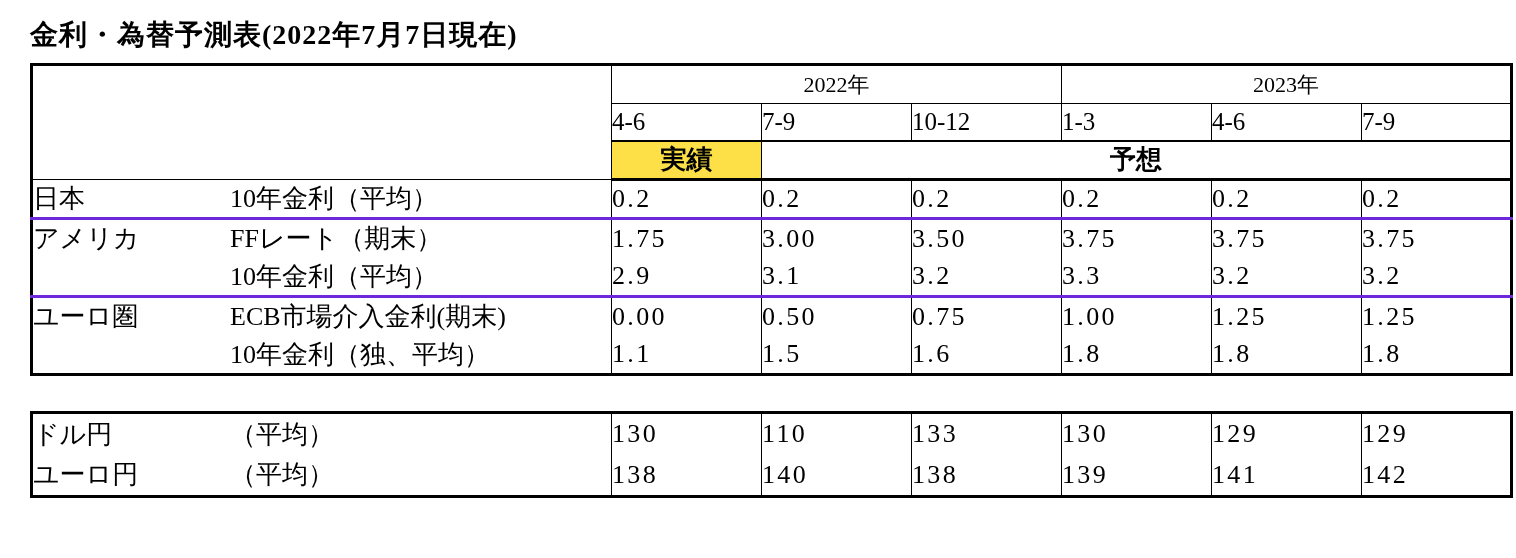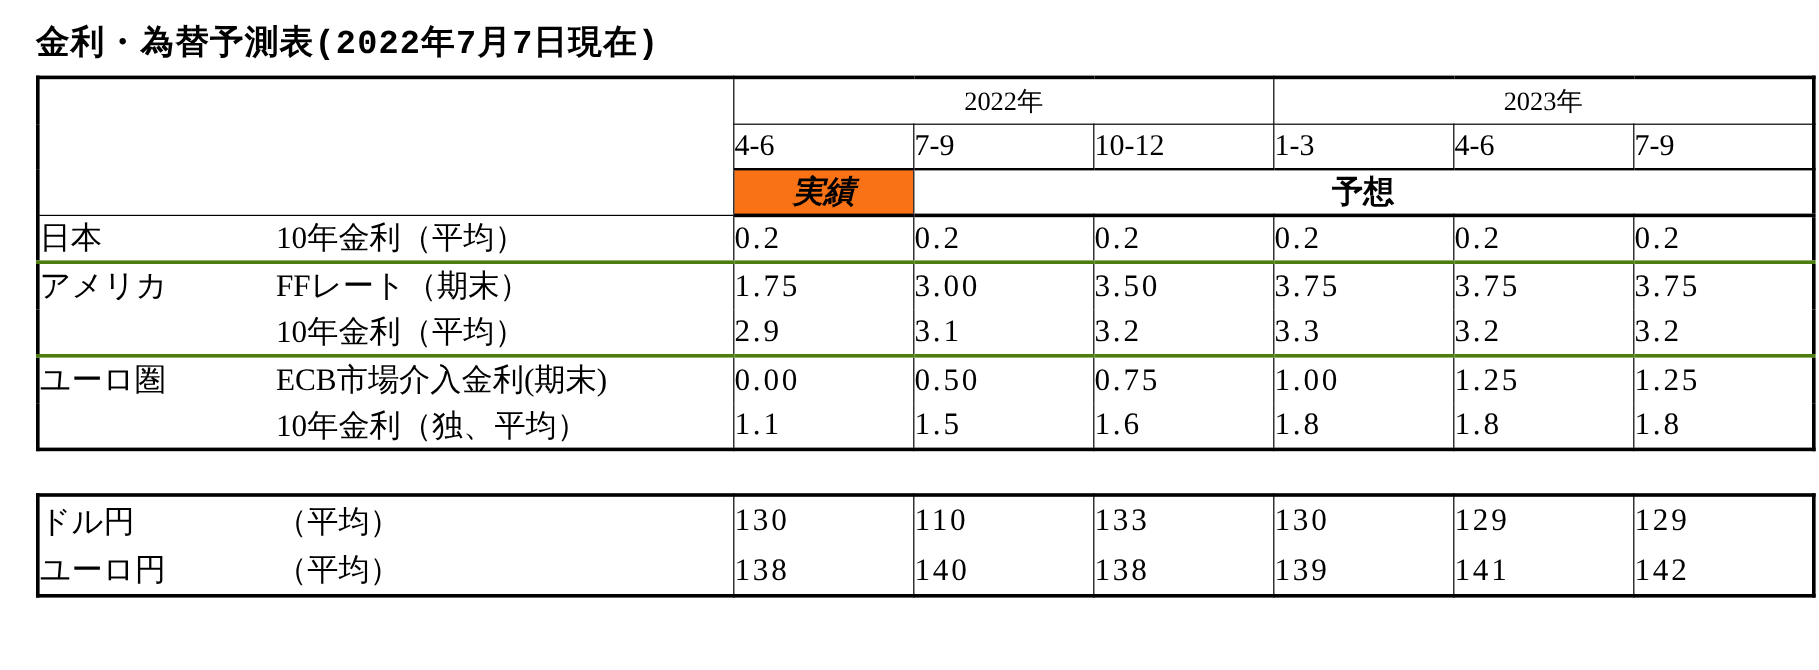--- a/index.html
+++ b/index.html
@@ -11,21 +11,21 @@
     overflow: hidden;
     font-family: "Liberation Serif", "DejaVu Serif", serif;
     color: #000000;
   }
   .page {
     position: relative;
     width: 1516px;
     height: 558px;
   }
   .title {
-    font-family: Liberation Mono, monospace;
+    font-family: Liberation Serif, serif;
     font-weight: bold;
     font-size: 28px;
     margin: 16px 0 9px 30px;
     letter-spacing: 1px;
     white-space: nowrap;
   }
   table.fc {
     border-collapse: collapse;
     table-layout: fixed;
     width: 1480px;
@@ -58,21 +58,21 @@
   td.forecast {
     text-align: center;
     font-family: "Liberation Sans", "DejaVu Sans", sans-serif;
     font-weight: bold;
     font-size: 27px;
     border-radius: 15px;
   }
   
   tr.r-data { height: 39px; }
   tr.r-data td { border-bottom: none; border-top: none; }
-  tr.sep-bottom td { border-bottom: 3px solid #4d7c0f; }
+  tr.sep-bottom td { border-bottom: 3px solid #6d28d9; }
   td.num {
     padding-right: 24px;
     letter-spacing: 0.09em;
     font-size: 26px;
   }
   td.label { padding-left: 8px; font-size: 25px; }
   .country { display: inline-block; width: 197px; }
   .indicator { display: inline-block; }
   
   table.fx { margin-top: 35px; }
@@ -104,21 +104,21 @@
       </tr>
       <tr class="r-quarter">
         <td>4-6</td>
         <td>7-9</td>
         <td>10-12</td>
         <td>1-3</td>
         <td>4-6</td>
         <td>7-9</td>
       </tr>
       <tr class="r-af">
-        <td class="actual" style="background: #f97316; font-style: italic;">実績</td>
+        <td class="actual" style="background: #fde047;">実績</td>
         <td class="forecast" colspan="5">予想</td>
       </tr>
 
       <tr class="r-data sep-bottom">
         <td class="label">
           <span class="country">日本</span><span class="indicator">10年金利（平均）</span>
         </td>
         <td class="num">0.2</td>
         <td class="num">0.2</td>
         <td class="num">0.2</td>

